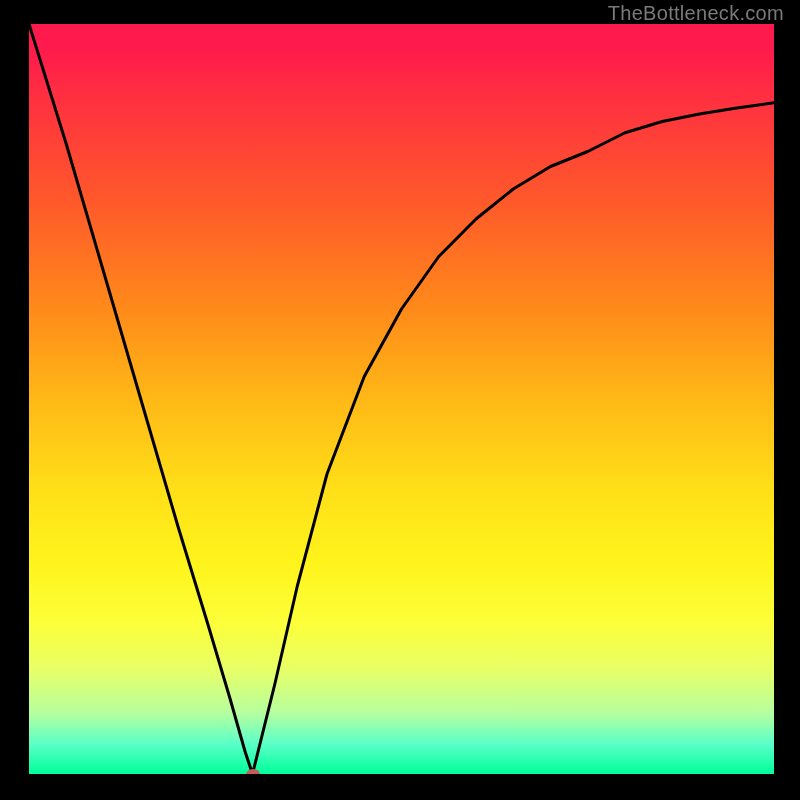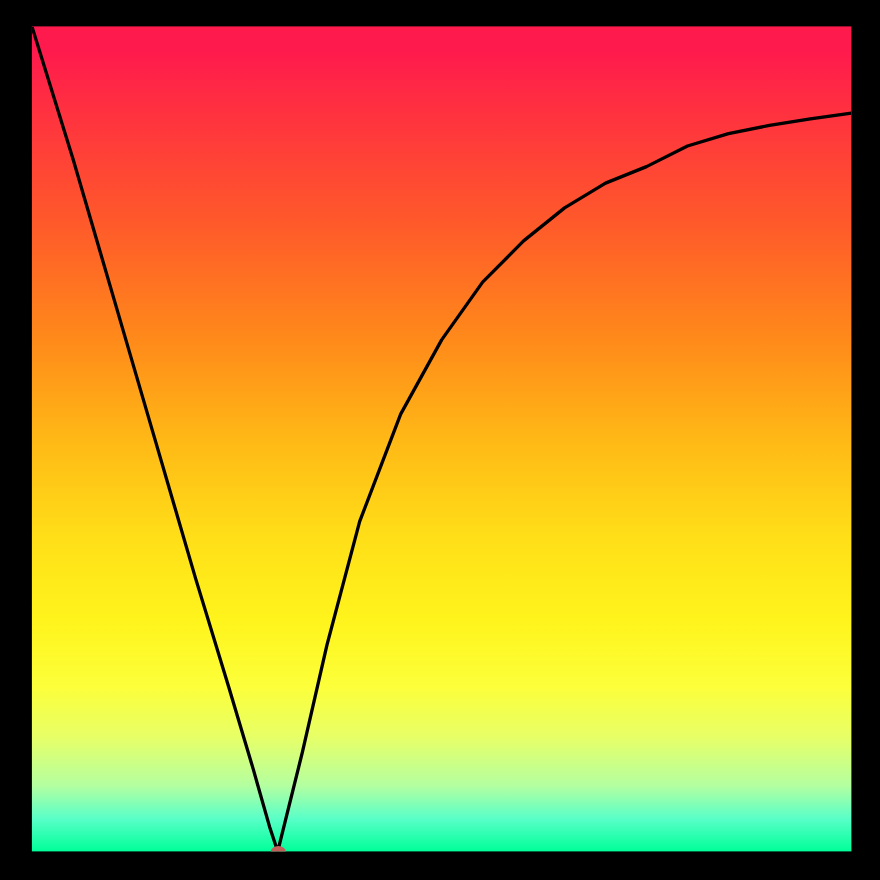--- a/index.html
+++ b/index.html
@@ -61,20 +61,21 @@
     border-radius: 50% / 50%;
     background: #c16058;
     z-index: 3;
   }
 </style>
 </head>
 <body>
 
 <div class="frame">
 
+  <div class="watermark">TheBottleneck.com</div>
 
   <div class="plot-area" style="left: 29px; top: 24px; width: 745px; height: 750px;">
 
     <svg class="curve-layer" xmlns="http://www.w3.org/2000/svg" width="745" height="750" viewBox="0 0 745 750">
       <path fill="none" stroke="#000000" stroke-width="3" stroke-linecap="round" stroke-linejoin="round" d="M 0.00 0.00 L 37.25 120.00 L 74.50 247.50 L 111.75 375.00 L 149.00 502.50 L 178.80 600.00 L 201.15 675.00 L 216.05 727.50 L 223.50 750.00 L 230.95 720.00 L 245.85 660.00 L 268.20 562.50 L 298.00 450.00 L 335.25 352.50 L 372.50 285.00 L 409.75 232.50 L 447.00 195.00 L 484.25 165.00 L 521.50 142.50 L 558.75 127.50 L 596.00 108.75 L 633.25 97.50 L 670.50 90.00 L 707.75 84.00 L 745.00 78.75"></path>
     </svg>
 
     <div class="marker" style="left: 216.5px; top: 744.5px; background: rgb(193, 96, 88);"></div>
   </div>
 

